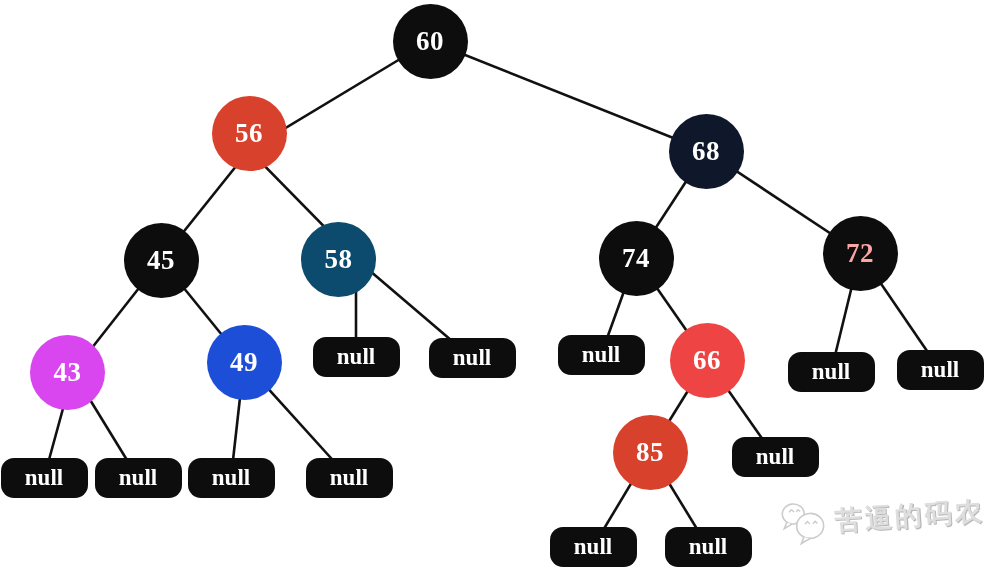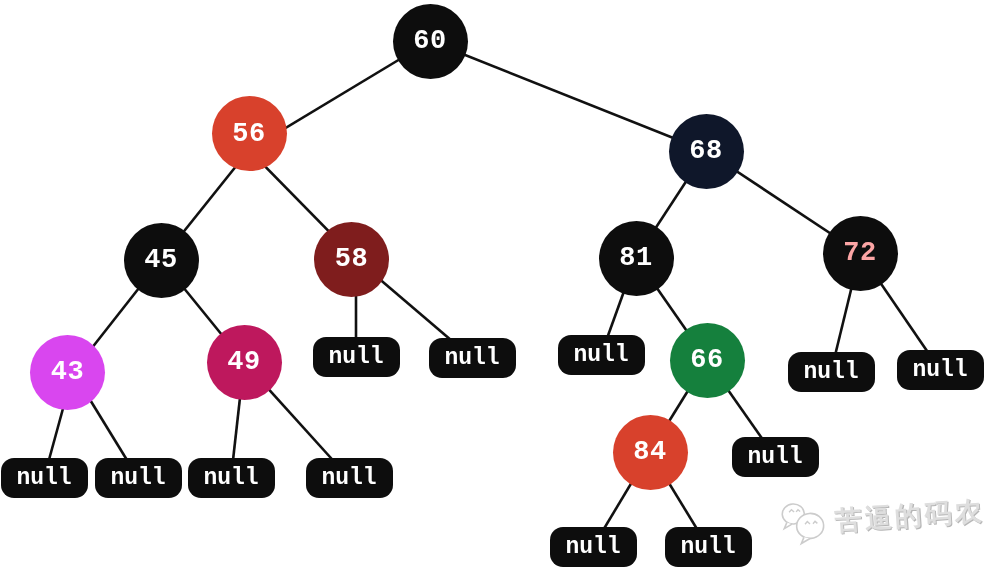--- a/index.html
+++ b/index.html
@@ -1,21 +1,21 @@
 <!DOCTYPE html>
 <html><head>
 <meta charset="utf-8">
 <style>
   html,body{margin:0;padding:0;background:#ffffff;}
   .canvas{
     position:relative;
     width:984px;height:571px;
     background:#ffffff;
     overflow:hidden;
-    font-family:Liberation Mono, monospace;
+    font-family:Liberation Serif, serif;
   }
   #edge-layer{position:absolute;left:0;top:0;}
   .node{
     position:absolute;
     display:flex;align-items:center;justify-content:center;
     color:#ffffff;font-weight:bold;
     box-sizing:border-box;
     user-select:none;
   }
   .node.circle{
@@ -67,27 +67,27 @@
       <line x1="707" y1="360" x2="650" y2="452" stroke="#111111" stroke-width="2.6"></line>
       <line x1="707" y1="360" x2="775" y2="457" stroke="#111111" stroke-width="2.6"></line>
       <line x1="650" y1="452" x2="593" y2="547" stroke="#111111" stroke-width="2.6"></line>
       <line x1="650" y1="452" x2="708" y2="547" stroke="#111111" stroke-width="2.6"></line>
     </svg>
   <div id="node-layer">
       <div class="node circle" style="background: rgb(13, 13, 13); color: rgb(255, 255, 255); left: 392.5px; top: 3.5px;">60</div>
       <div class="node circle" style="background: rgb(216, 65, 44); color: rgb(255, 255, 255); left: 211.5px; top: 96px;">56</div>
       <div class="node circle" style="background: #0f172a; color: rgb(255, 255, 255); left: 668.5px; top: 113.5px;">68</div>
       <div class="node circle" style="background: rgb(13, 13, 13); color: rgb(255, 255, 255); left: 123.5px; top: 222.5px;">45</div>
-      <div class="node circle" style="background: #7f1d1d; color: rgb(255, 255, 255); left: 314px; top: 221.5px;">58</div>
-      <div class="node circle" style="background: rgb(13, 13, 13); color: rgb(255, 255, 255); left: 598.5px; top: 220.5px;">81</div>
+      <div class="node circle" style="background: #0c4a6e; color: rgb(255, 255, 255); left: 301px; top: 221.5px;">58</div>
+      <div class="node circle" style="background: rgb(13, 13, 13); color: rgb(255, 255, 255); left: 598.5px; top: 220.5px;">74</div>
       <div class="node circle" style="background: rgb(13, 13, 13); color: #fca5a5; left: 822.5px; top: 215.5px;">72</div>
       <div class="node circle" style="background: #d946ef; color: rgb(255, 255, 255); left: 30px; top: 334.5px;">43</div>
-      <div class="node circle" style="background: #be185d; color: rgb(255, 255, 255); left: 206.5px; top: 324.5px;">49</div>
-      <div class="node circle" style="background: #15803d; color: rgb(255, 255, 255); left: 669.5px; top: 322.5px;">66</div>
-      <div class="node circle" style="background: rgb(216, 65, 44); color: rgb(255, 255, 255); left: 612.5px; top: 414.5px;">84</div>
+      <div class="node circle" style="background: #1d4ed8; color: rgb(255, 255, 255); left: 206.5px; top: 324.5px;">49</div>
+      <div class="node circle" style="background: #ef4444; color: rgb(255, 255, 255); left: 669.5px; top: 322.5px;">66</div>
+      <div class="node circle" style="background: rgb(216, 65, 44); color: rgb(255, 255, 255); left: 612.5px; top: 414.5px;">85</div>
       <div class="node pill" style="background: rgb(13, 13, 13); color: rgb(255, 255, 255); left: 312.5px; top: 337px;">null</div>
       <div class="node pill" style="background: rgb(13, 13, 13); color: rgb(255, 255, 255); left: 428.5px; top: 338px;">null</div>
       <div class="node pill" style="background: rgb(13, 13, 13); color: rgb(255, 255, 255); left: 557.5px; top: 335px;">null</div>
       <div class="node pill" style="background: rgb(13, 13, 13); color: rgb(255, 255, 255); left: 787.5px; top: 352px;">null</div>
       <div class="node pill" style="background: rgb(13, 13, 13); color: rgb(255, 255, 255); left: 896.5px; top: 350px;">null</div>
       <div class="node pill" style="background: rgb(13, 13, 13); color: rgb(255, 255, 255); left: 0.5px; top: 458px;">null</div>
       <div class="node pill" style="background: rgb(13, 13, 13); color: rgb(255, 255, 255); left: 94.5px; top: 458px;">null</div>
       <div class="node pill" style="background: rgb(13, 13, 13); color: rgb(255, 255, 255); left: 187.5px; top: 458px;">null</div>
       <div class="node pill" style="background: rgb(13, 13, 13); color: rgb(255, 255, 255); left: 305.5px; top: 458px;">null</div>
       <div class="node pill" style="background: rgb(13, 13, 13); color: rgb(255, 255, 255); left: 731.5px; top: 437px;">null</div>

